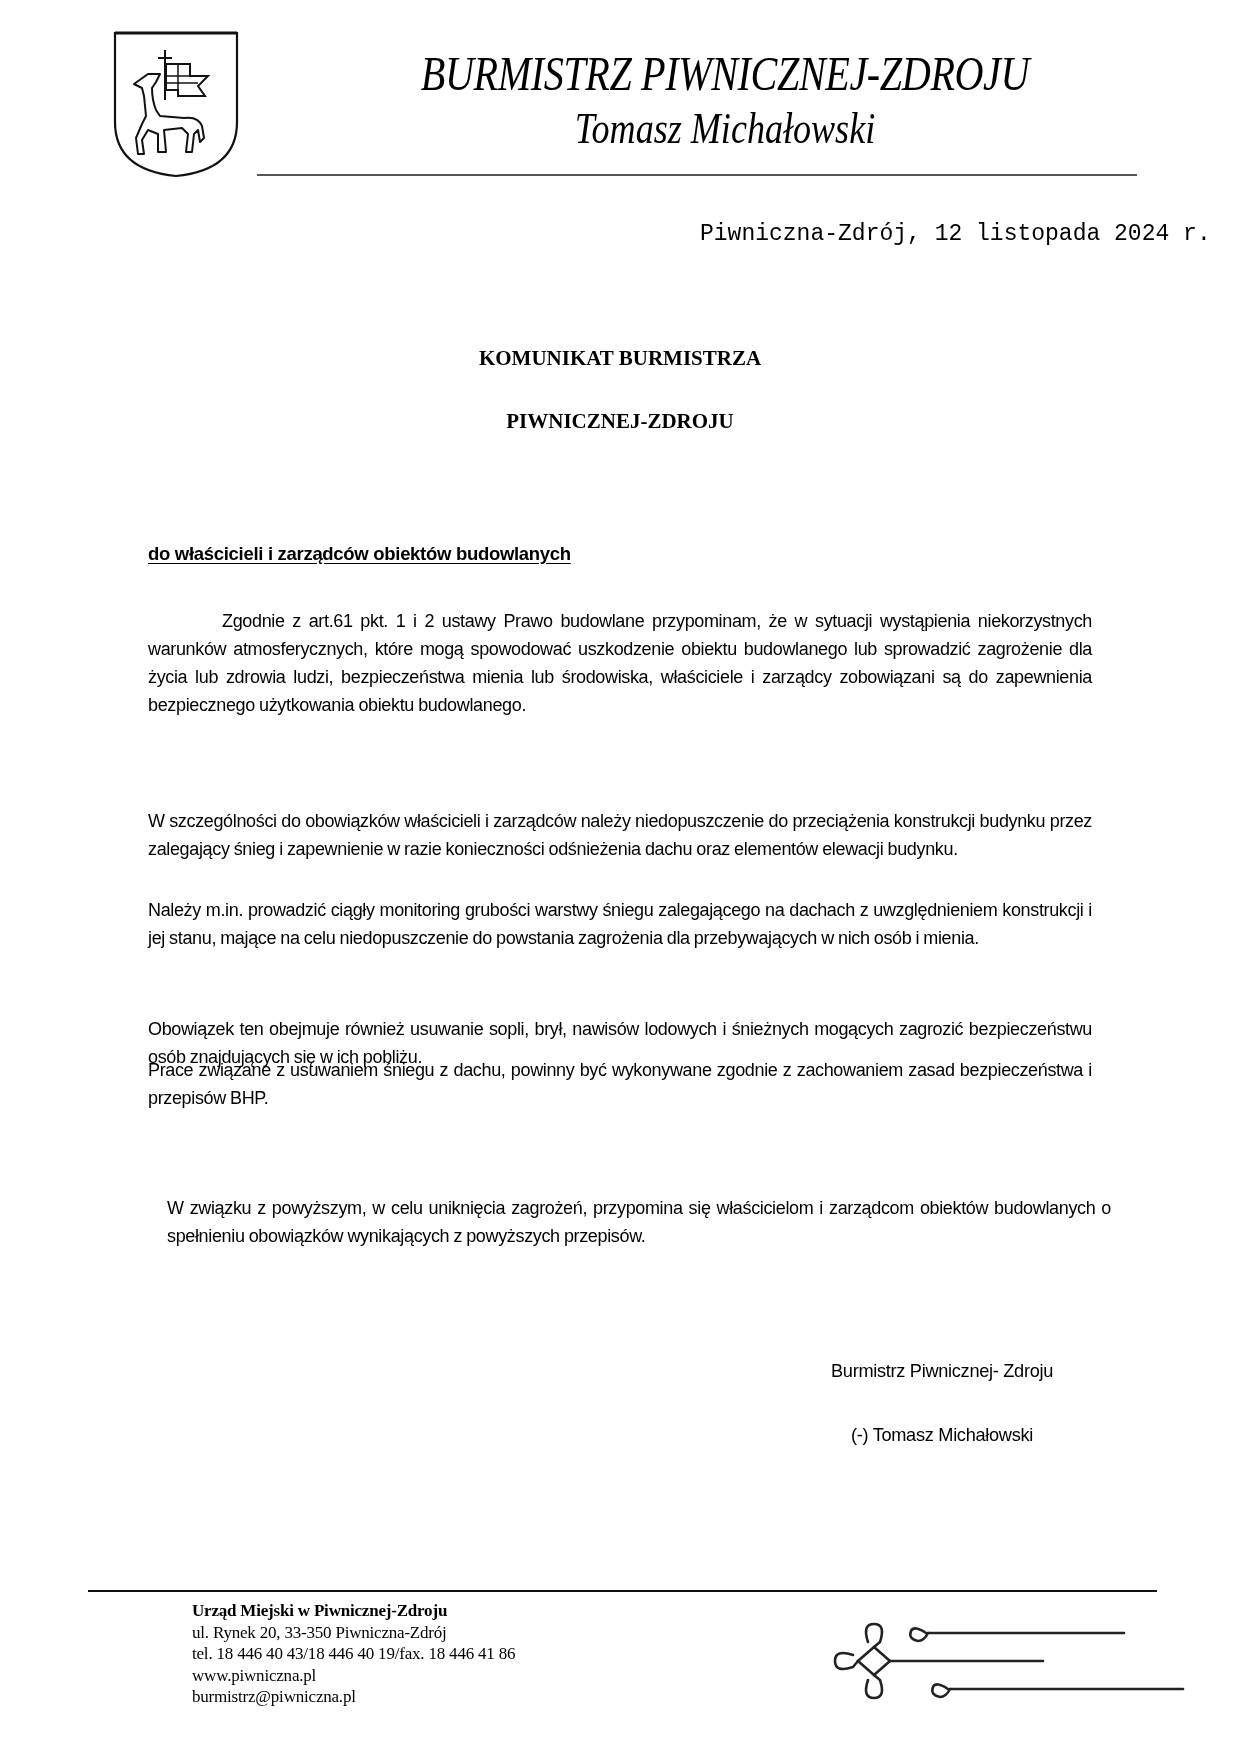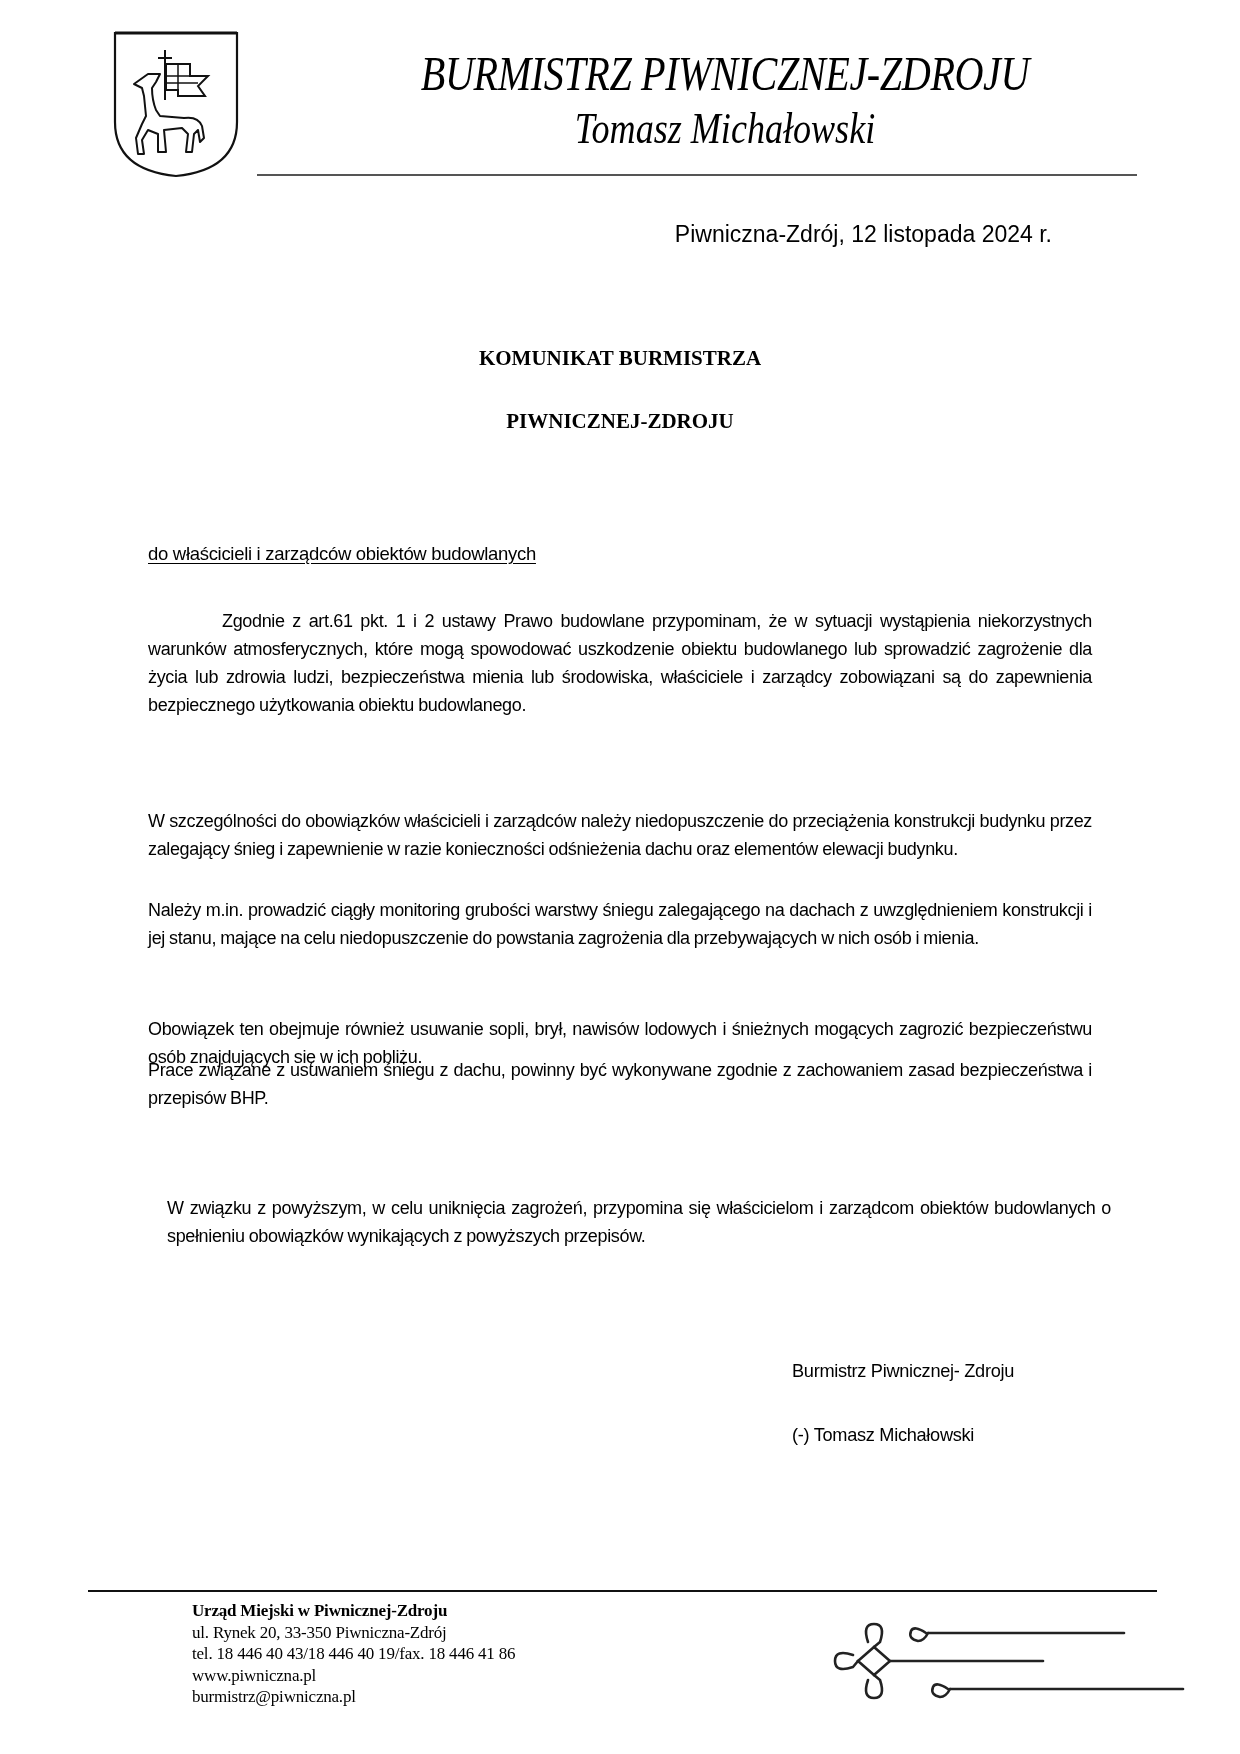--- a/index.html
+++ b/index.html
@@ -2,32 +2,32 @@
 <html><head>
 <meta charset="utf-8">
 <style>
   html, body { margin:0; padding:0; background:#ffffff; }
   body { width:1240px; height:1754px; position:relative; overflow:hidden; color:#000; }
   .abs { position:absolute; }
   .crest { left:112px; top:30px; width:128px; height:148px; }
   .title1 { left:340px; top:46px; width:770px; text-align:center; font-family:"Liberation Serif", serif; font-style:italic; font-size:49px; line-height:56px; transform:scaleX(0.82); transform-origin:center; white-space:nowrap; letter-spacing:-0.5px; }
   .title2 { left:340px; top:104px; width:770px; text-align:center; font-family:"Liberation Serif", serif; font-style:italic; font-size:44px; line-height:50px; transform:scaleX(0.82); transform-origin:center; white-space:nowrap; }
   .hline { left:257px; top:174px; width:880px; height:2px; background:#555; }
-  .date { left:660px; top:219px; width:392px; text-align:right; font-family:Liberation Sans, sans-serif; font-size:23px; line-height:30px; white-space:nowrap; }
+  .date { left:700px; top:219px; width:392px; text-align:center; font-family:Liberation Mono, monospace; font-size:23px; line-height:30px; white-space:nowrap; }
   .komunikat { left:300px; width:640px; text-align:center; font-family:"Liberation Serif", serif; font-weight:bold; font-size:21px; line-height:28px; white-space:nowrap; }
   .k1 { top:344px; } .k2 { top:407px; }
-  .subhead { left:148px; top:541px; font-family:"Liberation Sans", sans-serif; font-weight:normal; font-size:18.5px; line-height:26px; text-decoration:underline; text-underline-offset:3px; white-space:nowrap; letter-spacing:-0.3px; }
+  .subhead { left:148px; top:541px; font-family:"Liberation Sans", sans-serif; font-weight:bold; font-size:18.5px; line-height:26px; text-decoration:underline; text-underline-offset:3px; white-space:nowrap; letter-spacing:-0.3px; }
   .para { left:148px; width:944px; font-family:"Liberation Sans", sans-serif; font-size:18px; line-height:28px; text-align:justify; letter-spacing:-0.35px; word-spacing:-0.5px; margin:0; }
   .p1 { top:607px; text-indent:74px; }
   .p2 { top:775px;margin-top:32px; }
   .p3 { top:896px; }
   .p4 { top:1015px; }
   .p5 { top:1056px; }
   .p6 { top:1194px;margin-left:19px; }
-  .sig { width:300px; right:148px; text-align:left; font-family:"Liberation Sans", sans-serif; font-size:18.2px; line-height:26px; white-space:nowrap; letter-spacing:-0.3px; }
+  .sig { width:300px; right:148px; text-align:center; font-family:"Liberation Sans", sans-serif; font-size:18.2px; line-height:26px; white-space:nowrap; letter-spacing:-0.3px; }
   .s1 { top:1358px; } .s2 { top:1422px; }
   .fline { left:88px; top:1590px; width:1069px; height:2px; background:#111; }
   .footer { left:148px; top:1600px; font-family:"Liberation Serif", serif; font-size:17px; line-height:21.5px; letter-spacing:-0.2px;margin-left:44px; }
   .footer div { white-space:nowrap; }
   .footer .org { font-weight:bold; }
   .ornament { left:826px; top:1618px; width:370px; height:90px; }
 </style>
 </head>
 <body>
 

